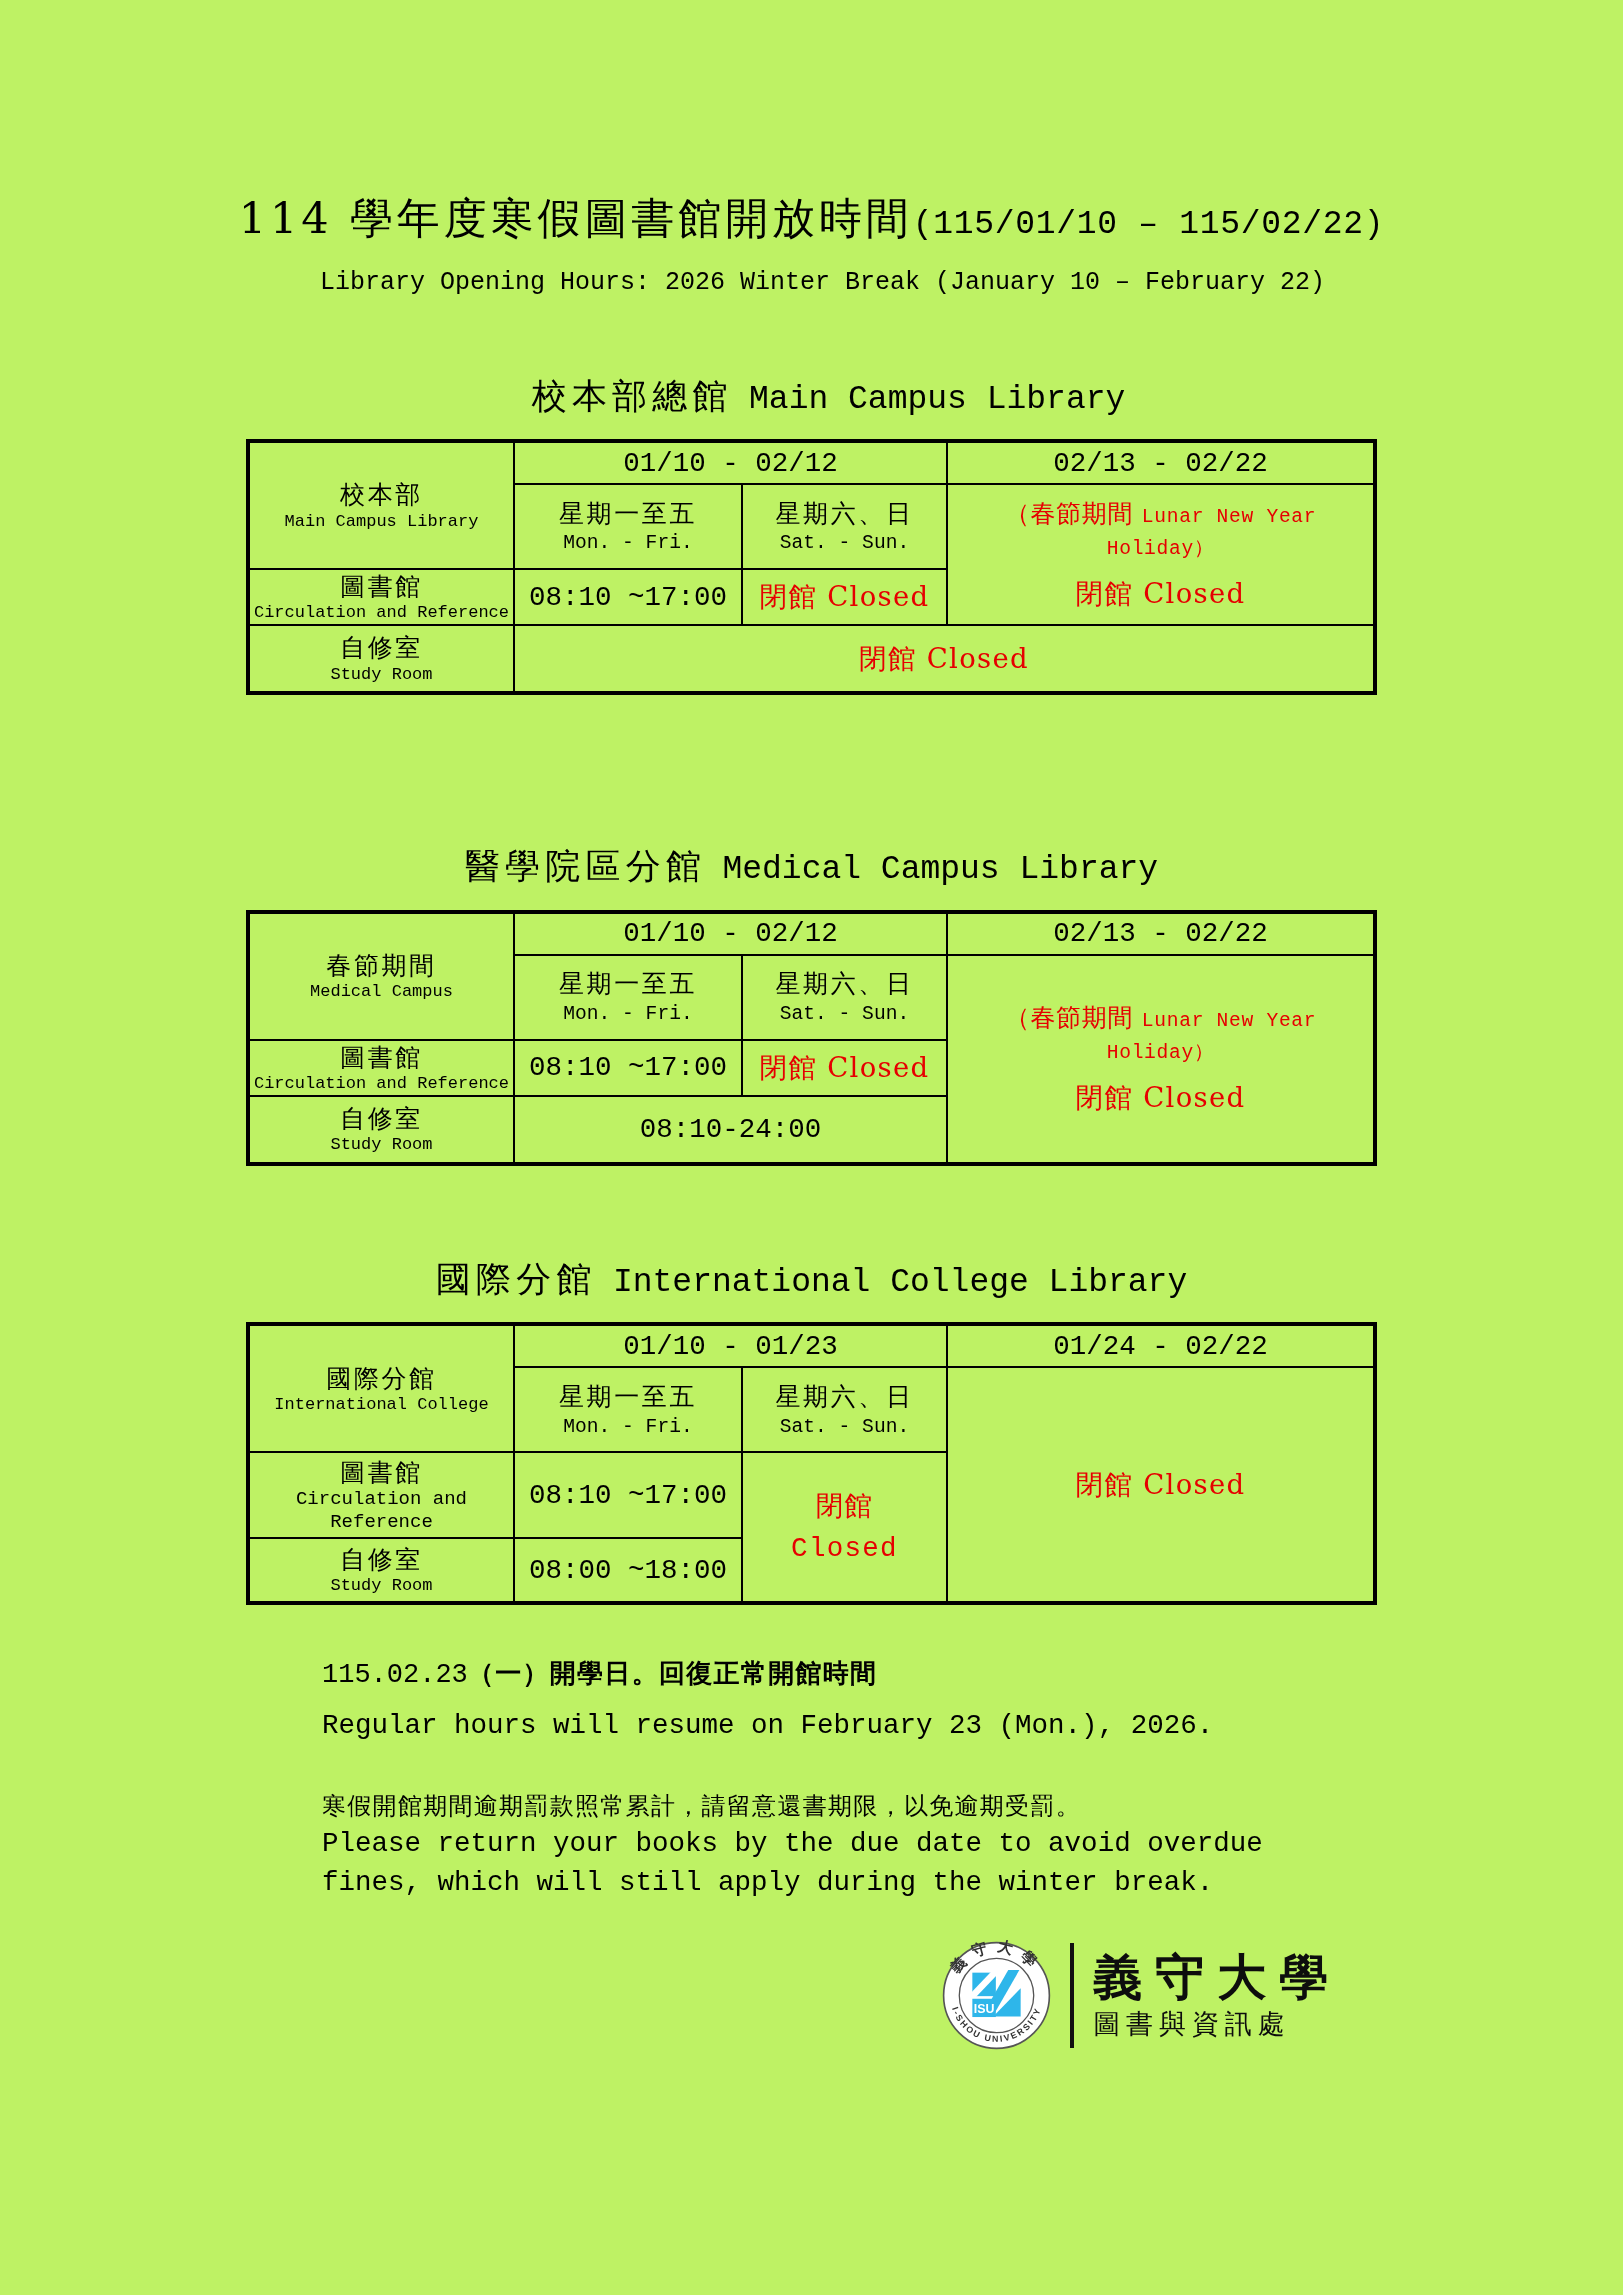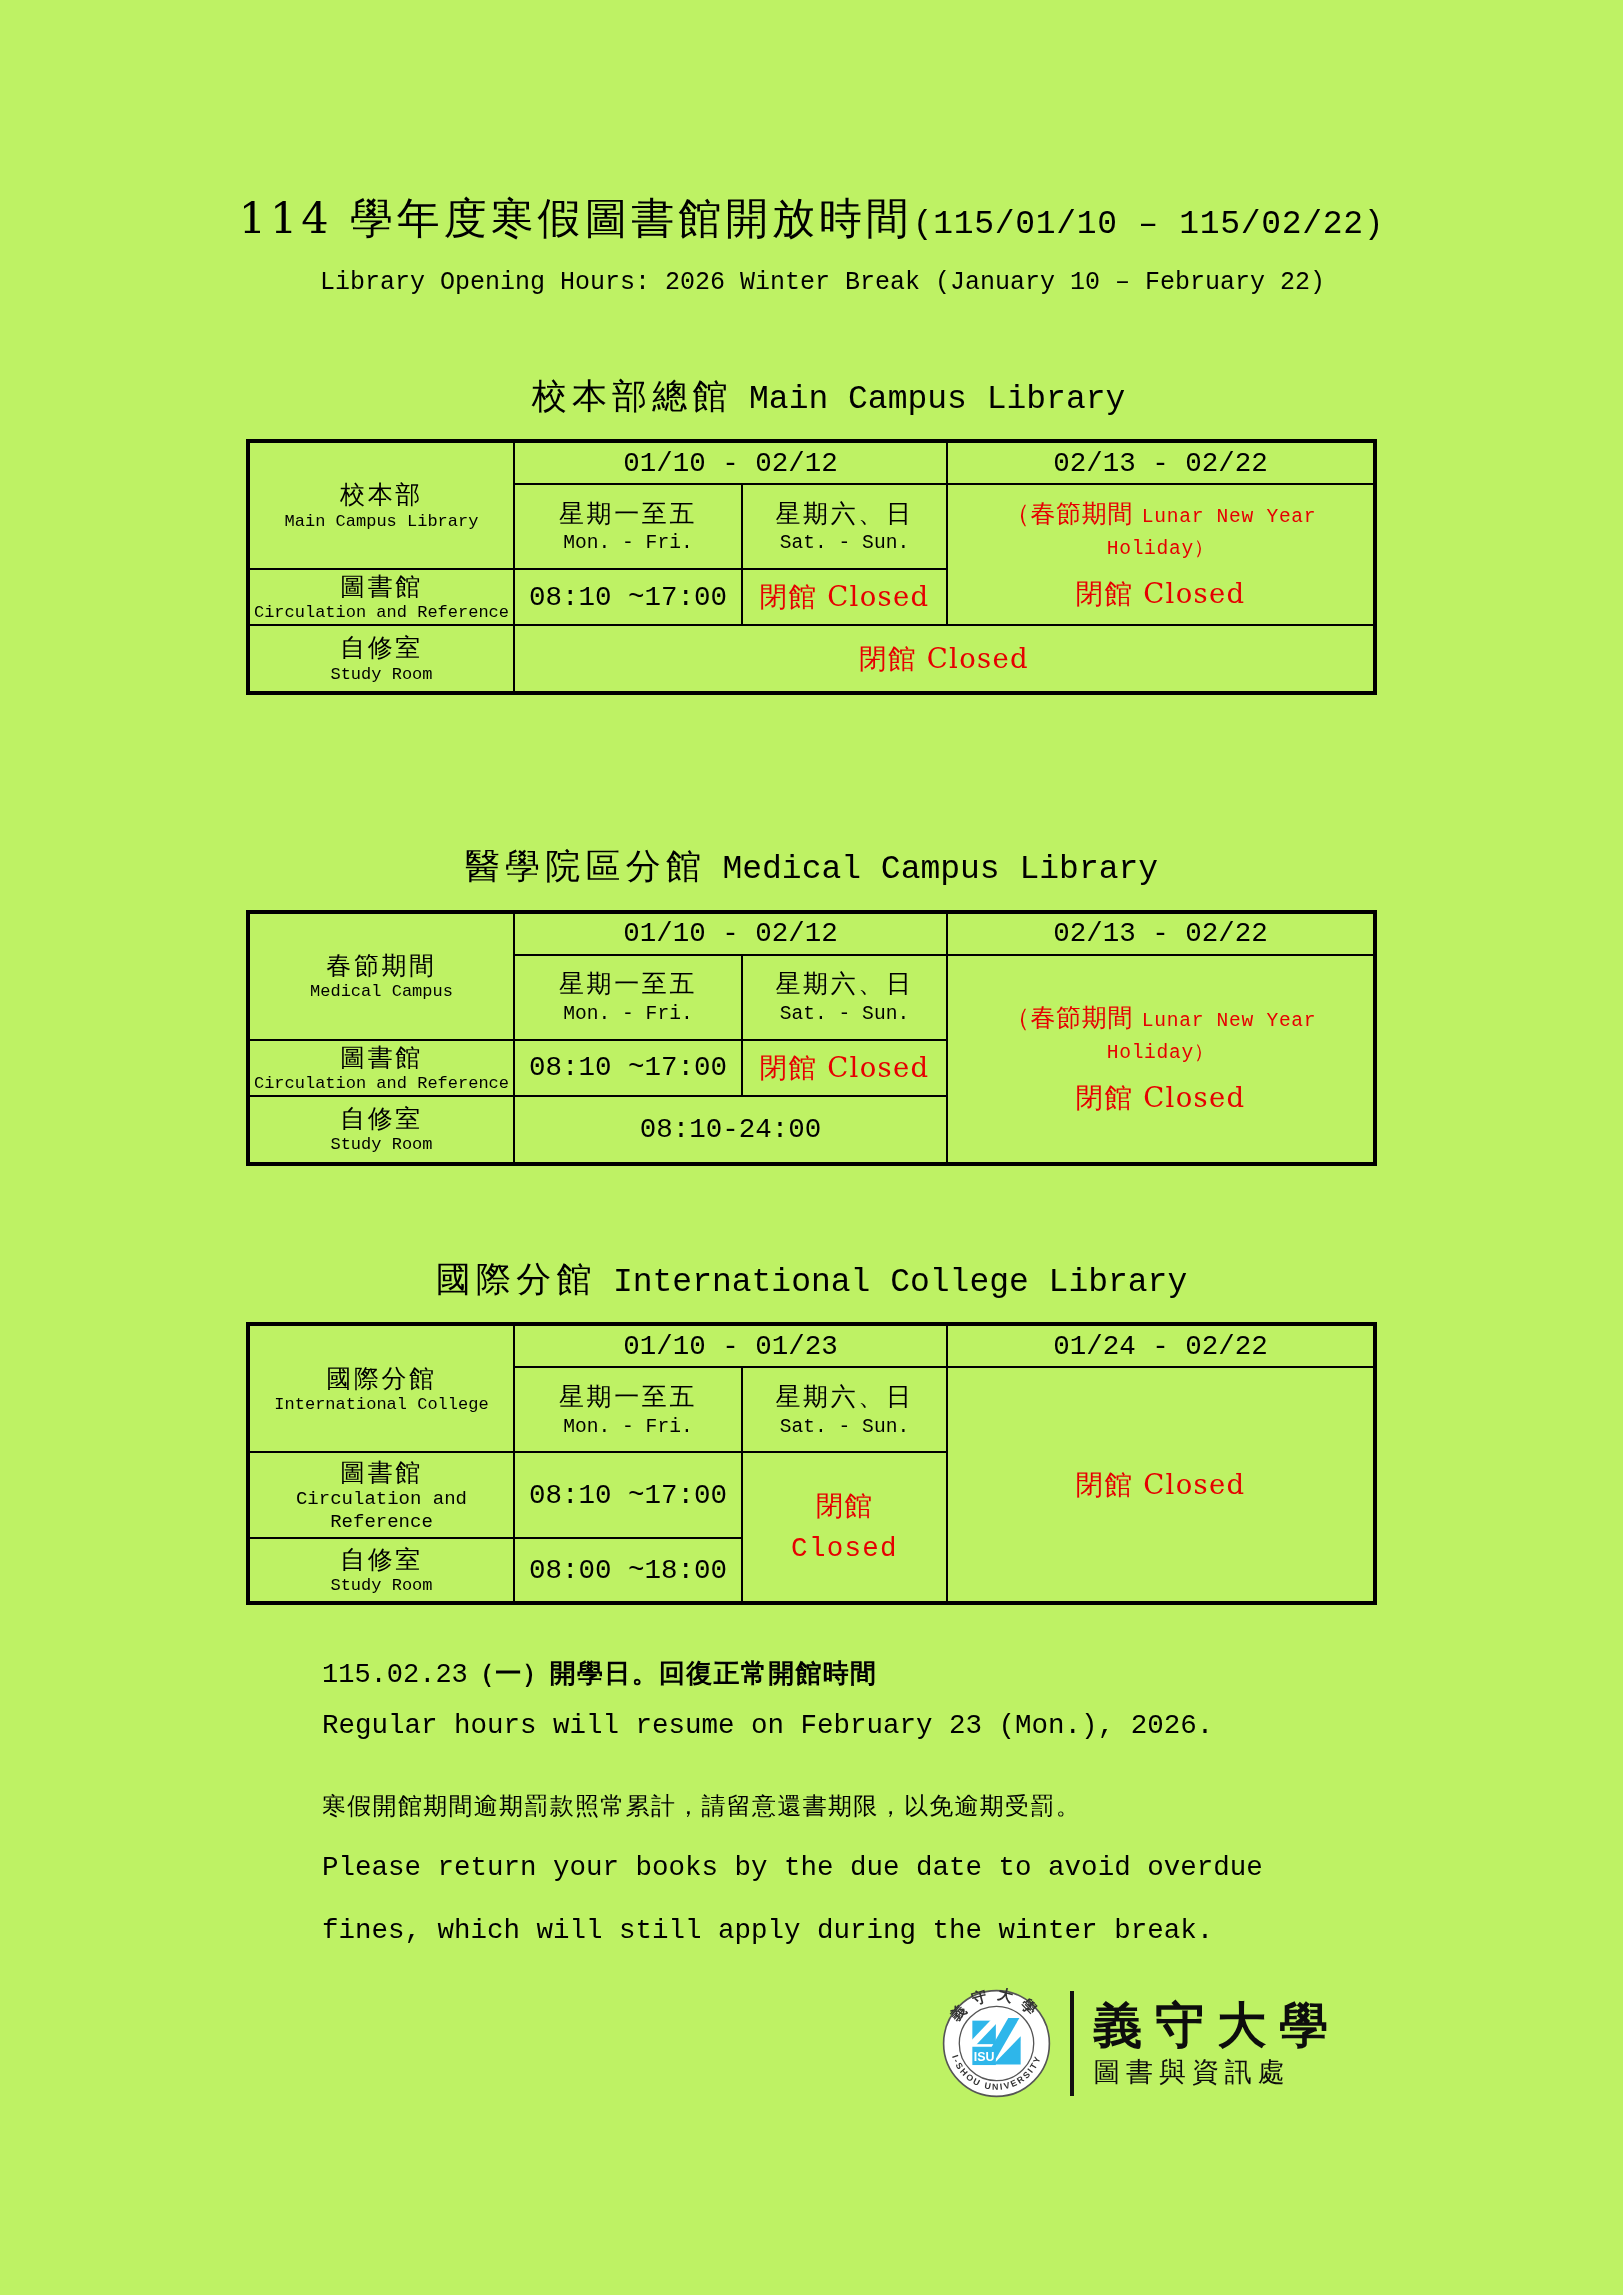--- a/index.html
+++ b/index.html
@@ -63,21 +63,21 @@
   tr.r-study3{ height:65px; }
 
   
   .notes { margin-left:322px; margin-top:55px; }
   .note-line1 { font-size:26px; line-height:1.0; }
   .note-line1 .en { font-size:27px; }
   .note-line1 .zh-bold { font-weight:bold; letter-spacing:1.3px; }
   .note-en-line { font-size:27.5px; line-height:1.0; margin-top:23px; }
   .note2 { margin-top:54px; }
   .note2-zh { font-size:24px; letter-spacing:1.3px; line-height:1.0; }
-  .note2 .note-en-line { margin-top:36px; }
+  .note2 .note-en-line { margin-top:12px; }
 
   
   .logo-row { margin-left:941px; margin-top:43px; display:flex; align-items:center; }
   .seal { width:111px; height:111px; flex:0 0 auto; }
   .logo-divider { width:3.3px; height:105px; background:#111; margin-left:18.3px; flex:0 0 auto; }
   .logo-text { margin-left:19.6px; font-family:"Liberation Sans","DejaVu Sans",sans-serif; }
   .logo-name { font-size:49px; font-weight:bold; letter-spacing:13px; line-height:1.0; color:#0d0d0d; white-space:nowrap; }
   .logo-dept { font-size:27px; font-weight:500; letter-spacing:5.9px; line-height:1.0; margin-top:9.2px; color:#0d0d0d; white-space:nowrap; }
 </style>
 </head>

